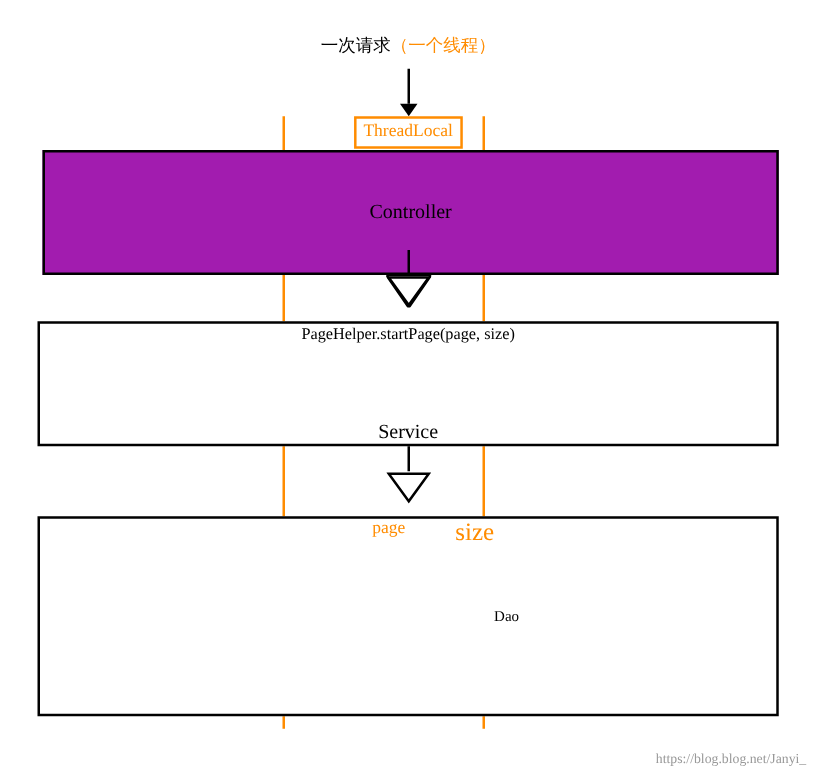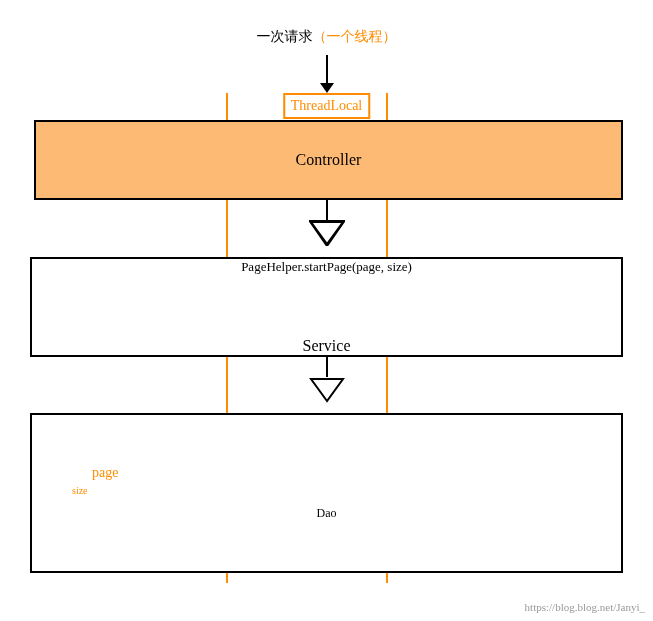--- a/index.html
+++ b/index.html
@@ -91,23 +91,23 @@
       height: 490px;
       z-index: 5;
     }
 
     
     .controller-box {
       position: absolute;
       top: 120px;
       left: 34px;
       right: 30px;
-      height: 80px;
+      height: 100px;
       border: 2px solid #000;
-      background: #fdba74;
+      background: #a21caf;
       display: flex;
       align-items: center;
       justify-content: center;
       font-size: 16px;
       z-index: 6;
     }
 
     
     .arrow-between-1 {
       position: absolute;
@@ -168,34 +168,34 @@
     
     .dao-box {
       position: absolute;
       top: 413px;
       left: 30px;
       right: 30px;
       height: 160px;
       border: 2px solid #000;
       background: #fff;
       display: flex;
-      flex-direction: column;
+      flex-direction: row;
       align-items: center;
       justify-content: center;
       z-index: 6;
     }
     .dao-page-text {
       font-size: 14px;
       color: #ff8c00;
       margin-bottom: 4px;
       align-self: flex-start;
       margin-left: 60px;
     }
     .dao-size-text {
-      font-size: 10px;
+      font-size: 20px;
       color: #ff8c00;
       margin-bottom: 10px;
       align-self: flex-start;
       margin-left: 40px;
     }
     .dao-main-text {
       font-size: 12px;
       color: #000;
     }
 

